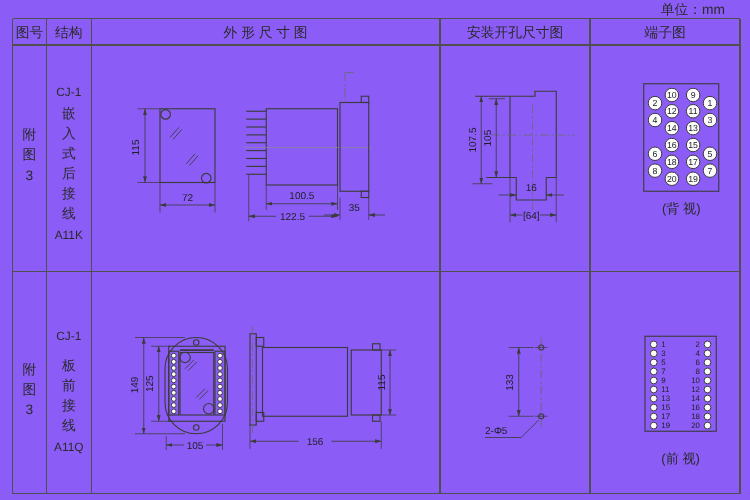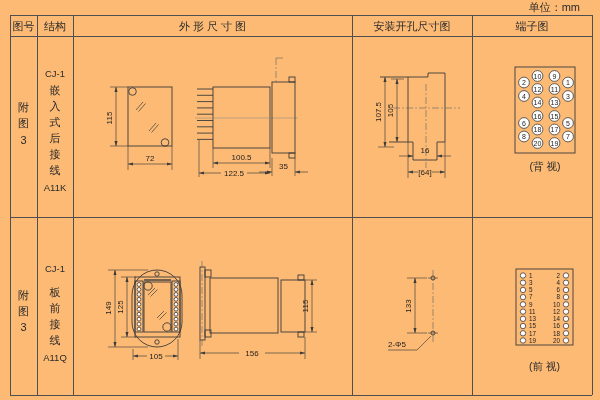--- a/index.html
+++ b/index.html
@@ -1,16 +1,16 @@
 <!DOCTYPE html>
 <html><head>
 <meta charset="utf-8">
 <style>
   html,body{margin:0;padding:0;background:#fff}
-  .stage{position:relative;width:600px;height:400px;background:#fdba74;
+  .stage{position:relative;width:600px;height:400px;background:#8b5cf6;
          font-family:"Liberation Sans","DejaVu Sans",sans-serif;overflow:hidden}
   svg{display:block}
   svg text{fill:#2a2a2a;stroke:none;font-family:"Liberation Sans","DejaVu Sans",sans-serif}
   .hdr{font-size:11px}
   .unit{font-size:11px}
   .cjk{font-size:11px}
   .small{font-size:9.5px}
   .dim{font-size:8px;fill:#1f1f1f}
   .view{font-size:10.5px}
   .ln{stroke:#3b3b3b;stroke-width:0.9;fill:none}

